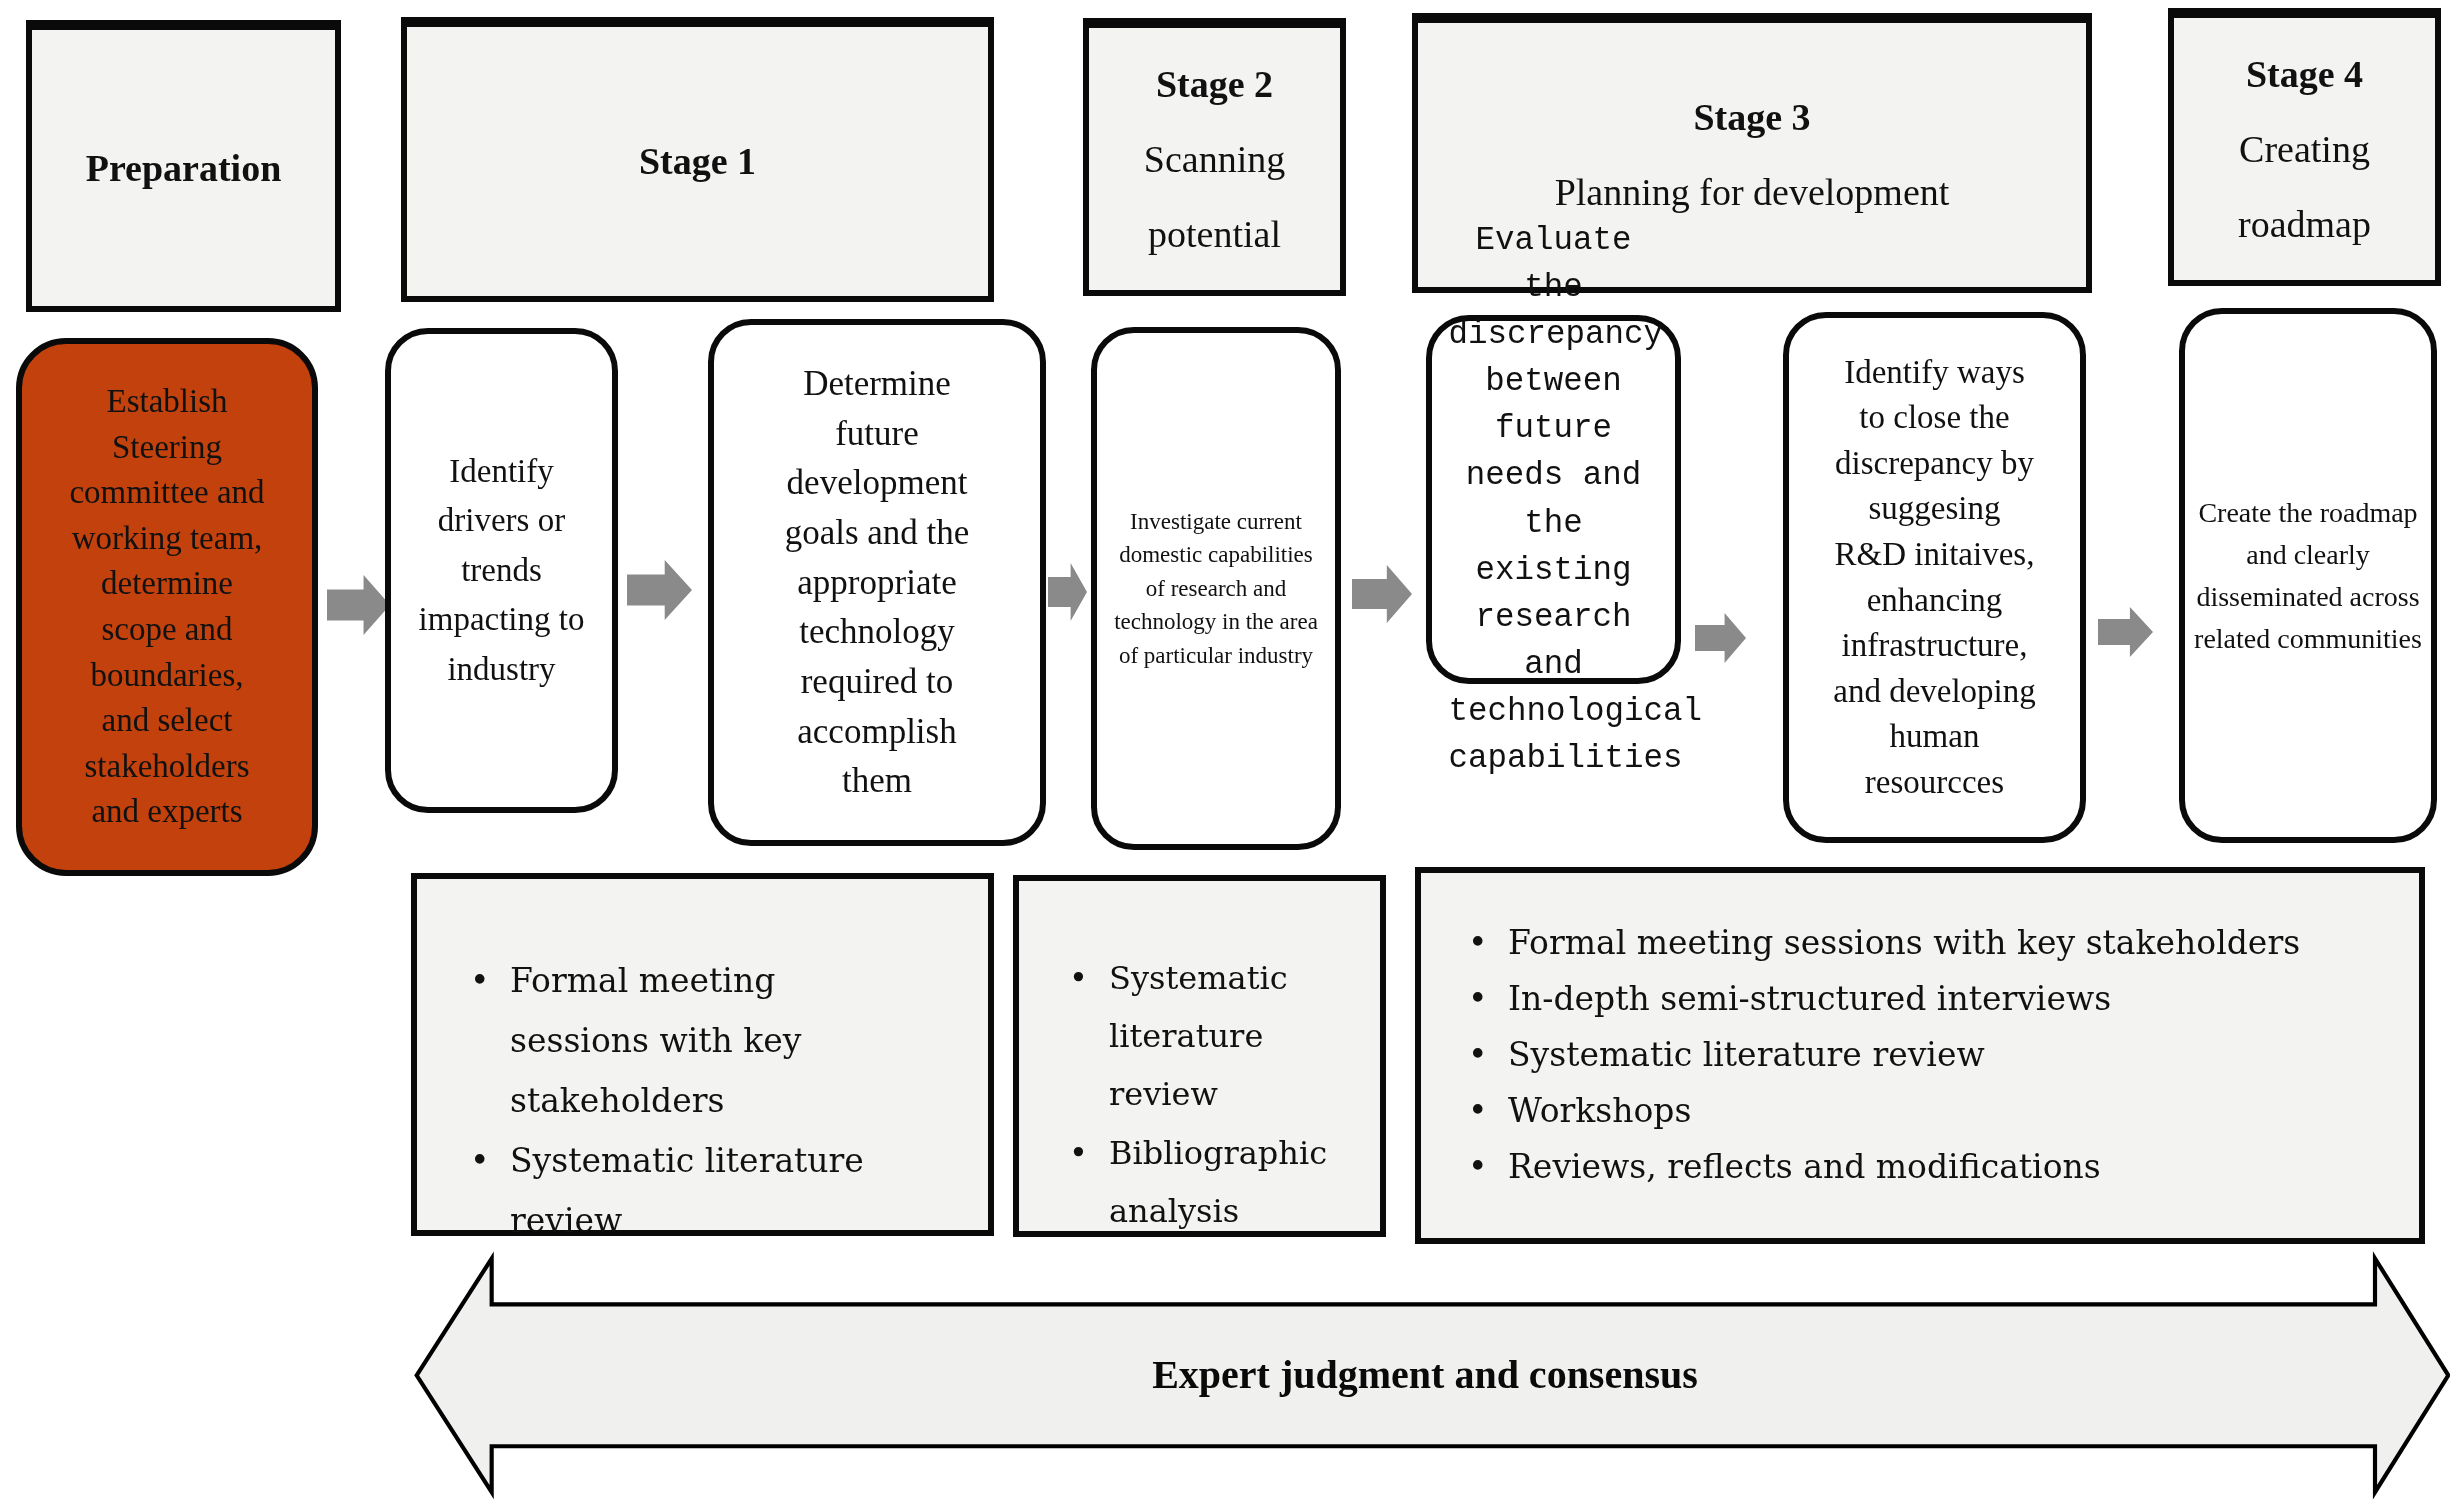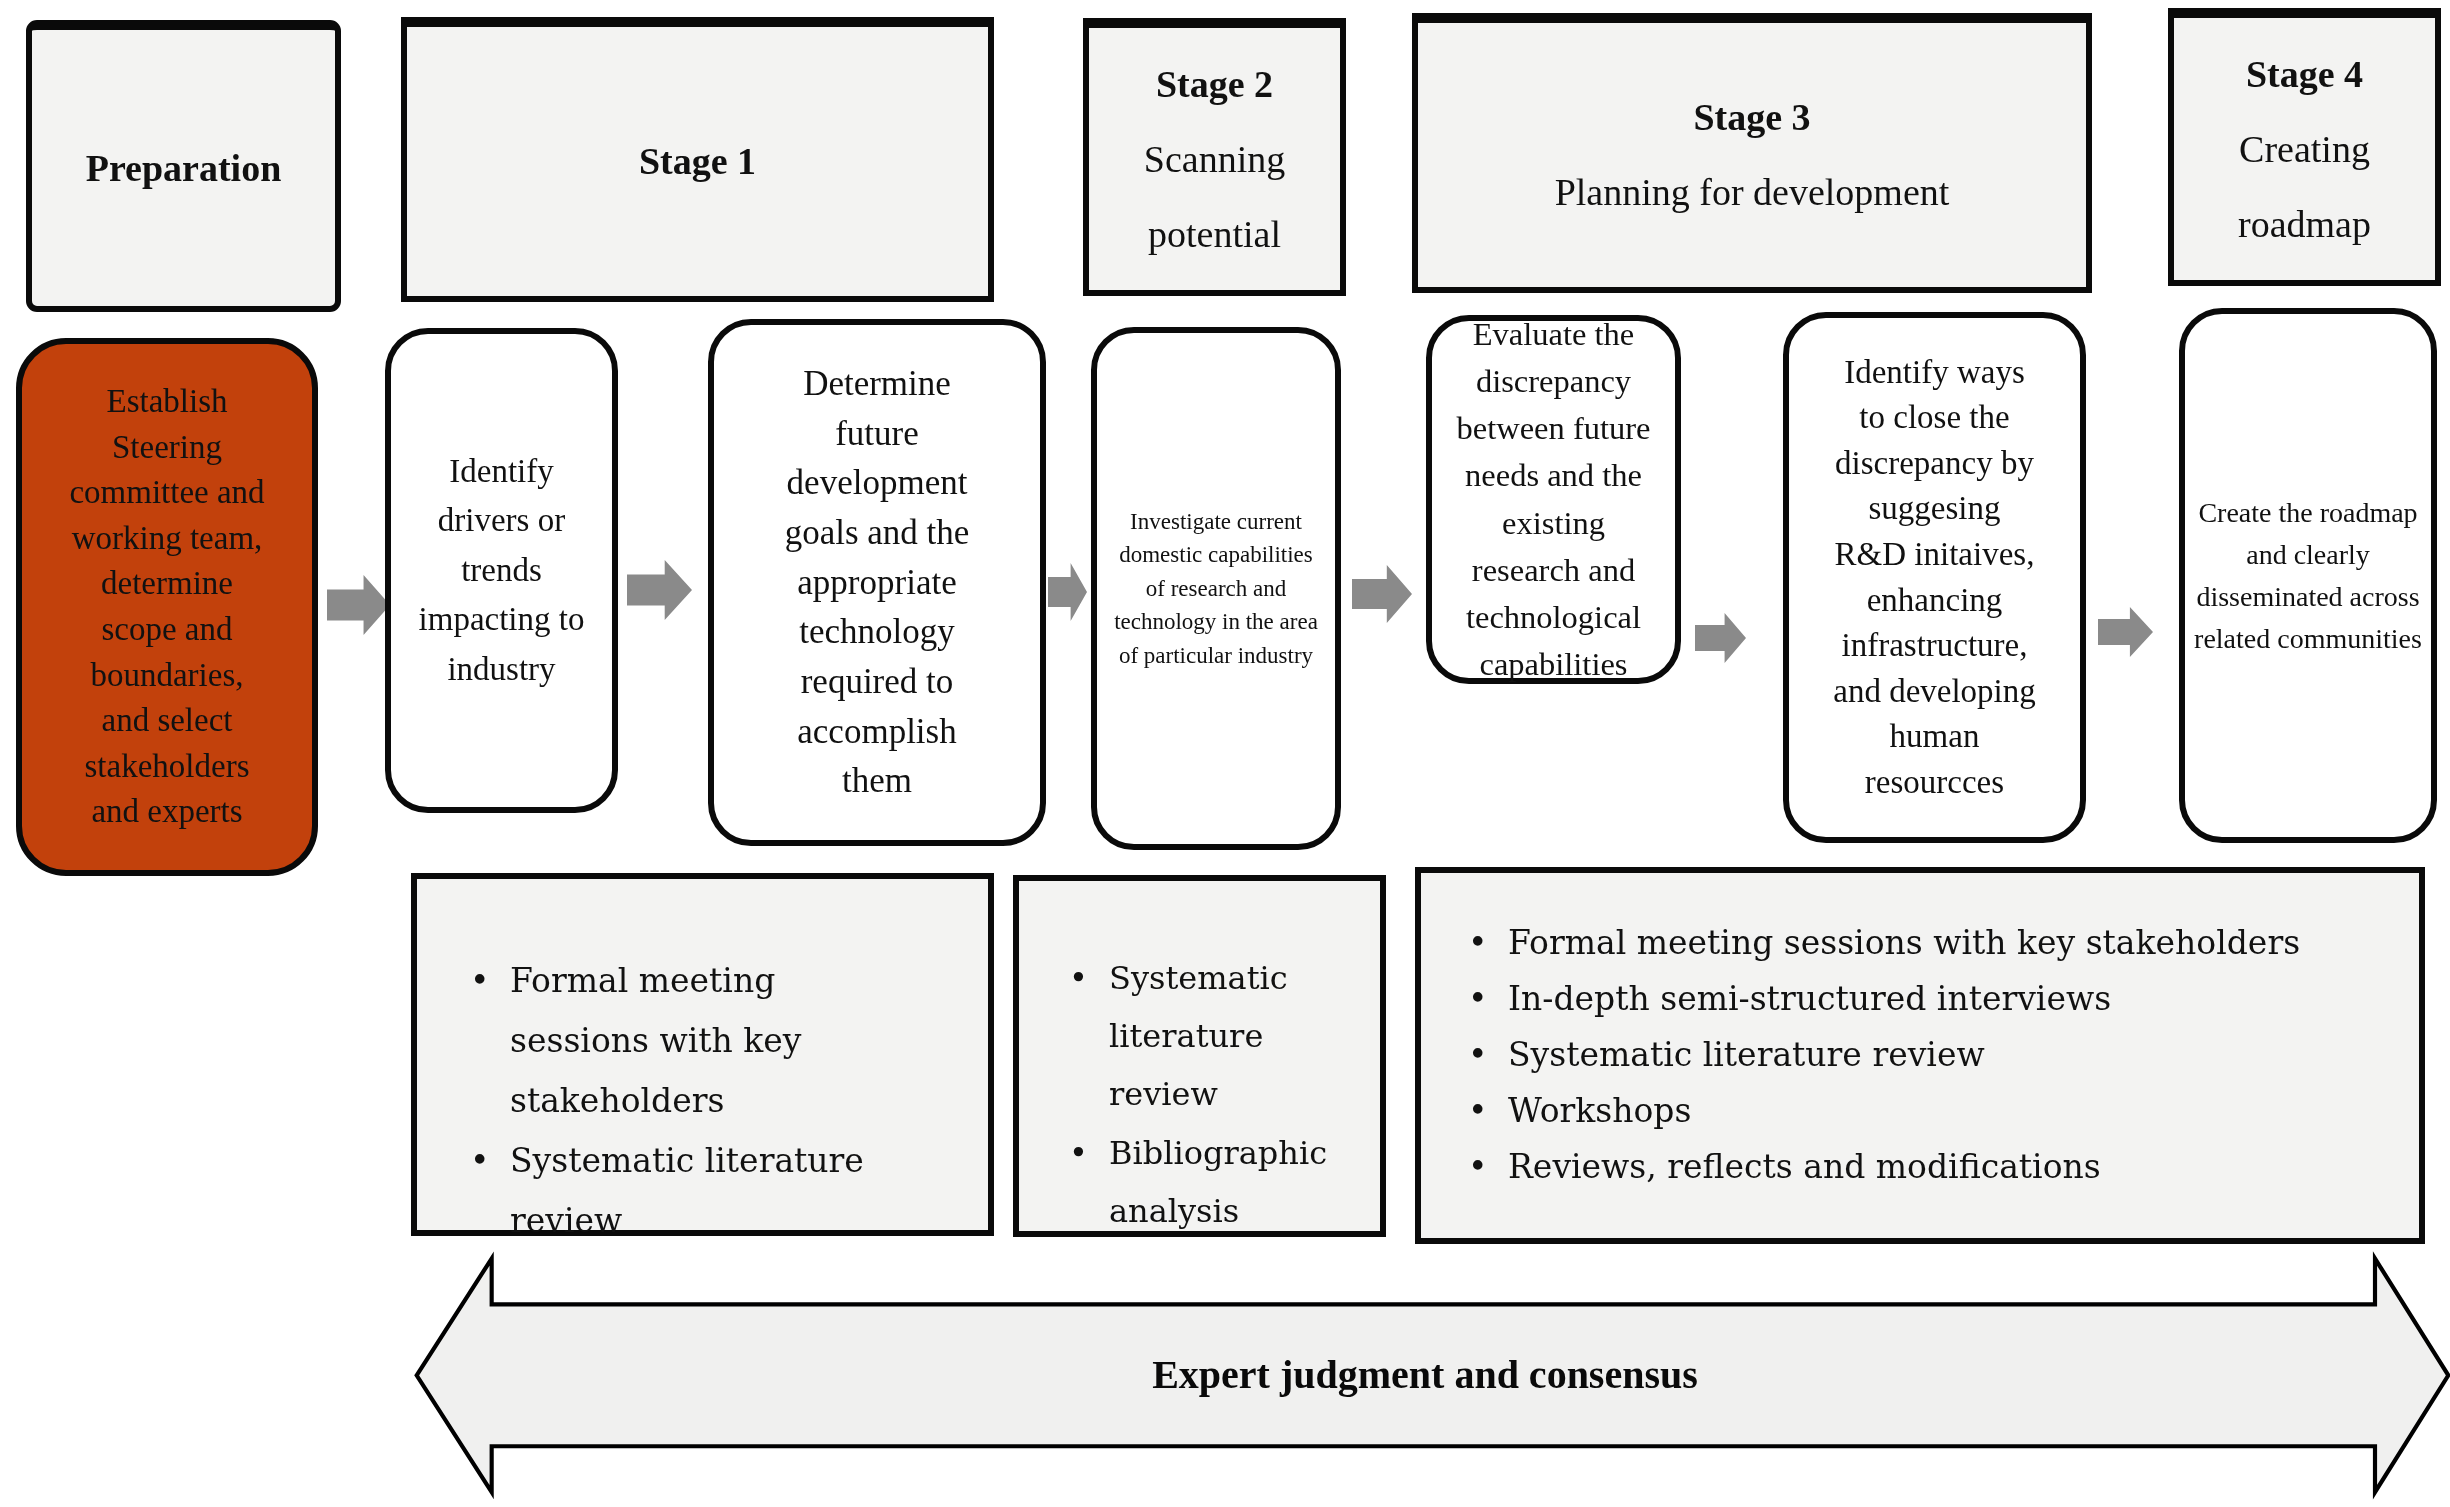--- a/index.html
+++ b/index.html
@@ -6,39 +6,39 @@
   .canvas{position:relative;width:2450px;height:1508px;background:#ffffff;overflow:hidden;
           font-family:"Liberation Serif",serif;color:#111;}
 
   
   .box{position:absolute;box-sizing:border-box;background:#f3f3f2;border:6.7px solid #0a0a0a;}
   .hdr{border-top-width:10px;display:flex;flex-direction:column;justify-content:center;
        align-items:center;text-align:center;}
   .hdr-title{font-weight:bold;font-size:38px;line-height:75px;}
   .hdr-sub{font-size:38px;line-height:75px;}
 
-  #hdr-prep{left:26px;top:20px;width:315px;height:292px;border-radius:11px;}
+  #hdr-prep{left:26px;top:20px;width:315px;height:292px;}
   #hdr-s1{left:401px;top:16.7px;width:593px;height:285px;}
   #hdr-s2{left:1083px;top:18.3px;width:263px;height:278px;padding:0 15px;}
   #hdr-s3{left:1412px;top:13.3px;width:680px;height:280px;}
   #hdr-s4{left:2168px;top:8.3px;width:273px;height:278px;padding:0 11.7px;}
 
   
   .proc{position:absolute;box-sizing:border-box;background:#ffffff;border:6.7px solid #0a0a0a;
         border-radius:43px;display:flex;justify-content:center;align-items:center;text-align:center;}
   .ptxt{font-size:33px;line-height:1.4;}
   #proc-prep{left:16px;top:338px;width:302px;height:538px;background:#c2410c;border-radius:50px;}
   #proc-prep .ptxt{max-width:202px;line-height:1.38;}
   #proc-s1a{left:385px;top:328px;width:233px;height:485px;}
   #proc-s1a .ptxt{max-width:185px;line-height:1.5;}
   #proc-s1b{left:708px;top:319px;width:338px;height:527px;}
   #proc-s1b .ptxt{max-width:237px;font-size:35px;line-height:1.42;}
   #proc-s2{left:1091px;top:327px;width:250px;height:523px;}
   #proc-s2 .ptxt{max-width:212px;font-size:23px;line-height:1.45;}
-  #proc-s3a{left:1426px;top:315px;width:255px;height:369px;}
+  #proc-s3a{left:1426px;top:315px;width:255px;height:369px;font-family:Liberation Mono, monospace;}
   #proc-s3a .ptxt{max-width:210px;font-size:32.5px;line-height:1.45;}
   #proc-s3b{left:1783px;top:312px;width:303px;height:531px;}
   #proc-s3b .ptxt{max-width:208px;line-height:1.38;}
   #proc-s4{left:2179px;top:308px;width:258px;height:535px;}
   #proc-s4 .ptxt{max-width:237px;font-family:Liberation Serif, serif;font-size:28px;line-height:1.5;}
 
   
   .flow-arrow{position:absolute;background:#8a8a8a;
               clip-path:polygon(0% 24%,58% 24%,58% 0%,100% 50%,58% 100%,58% 76%,0% 76%);}
   #fa1{left:327px;top:575px;width:63px;height:60px;}

